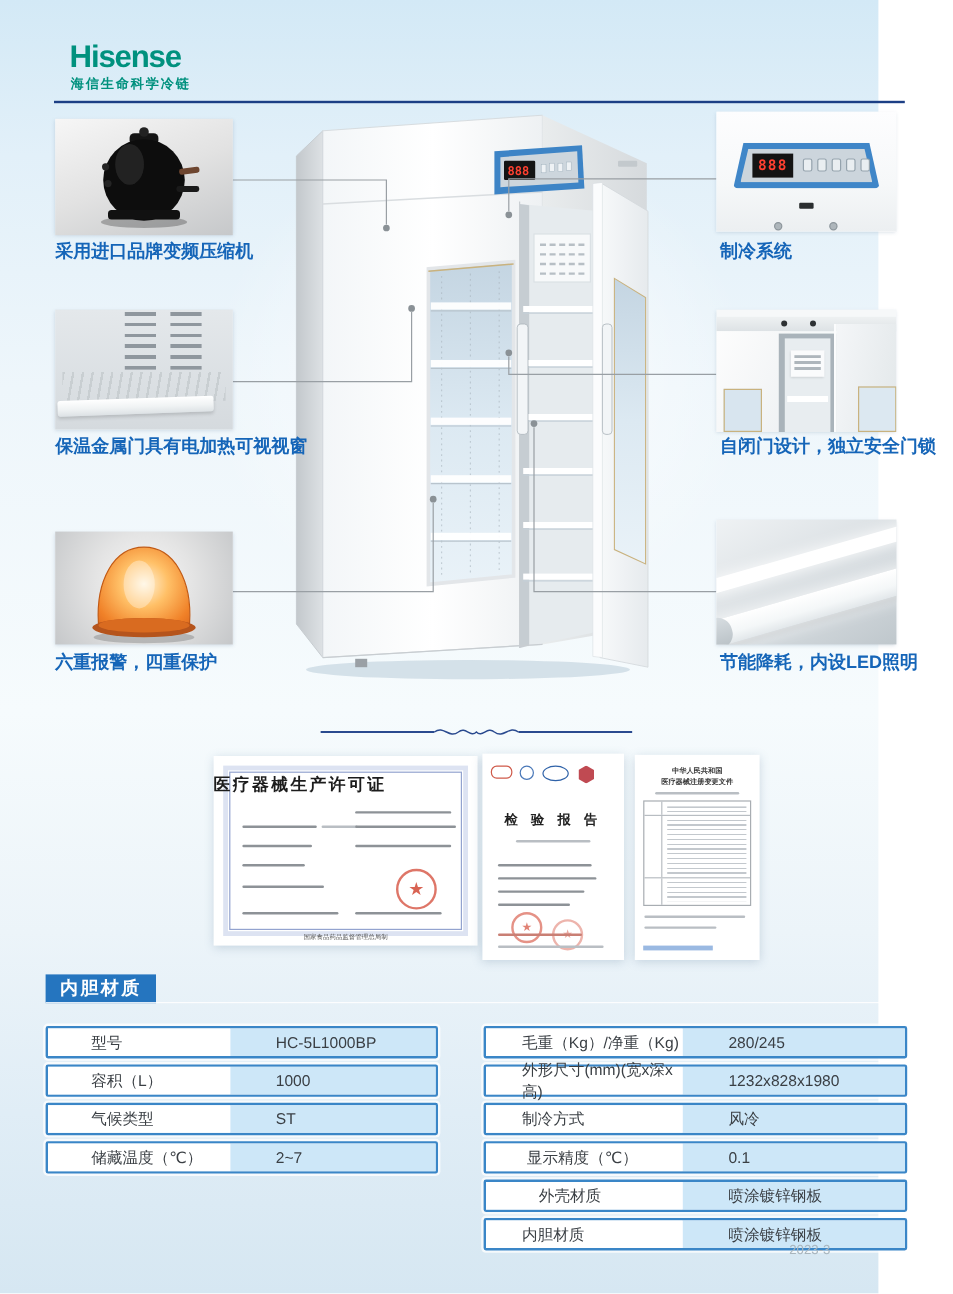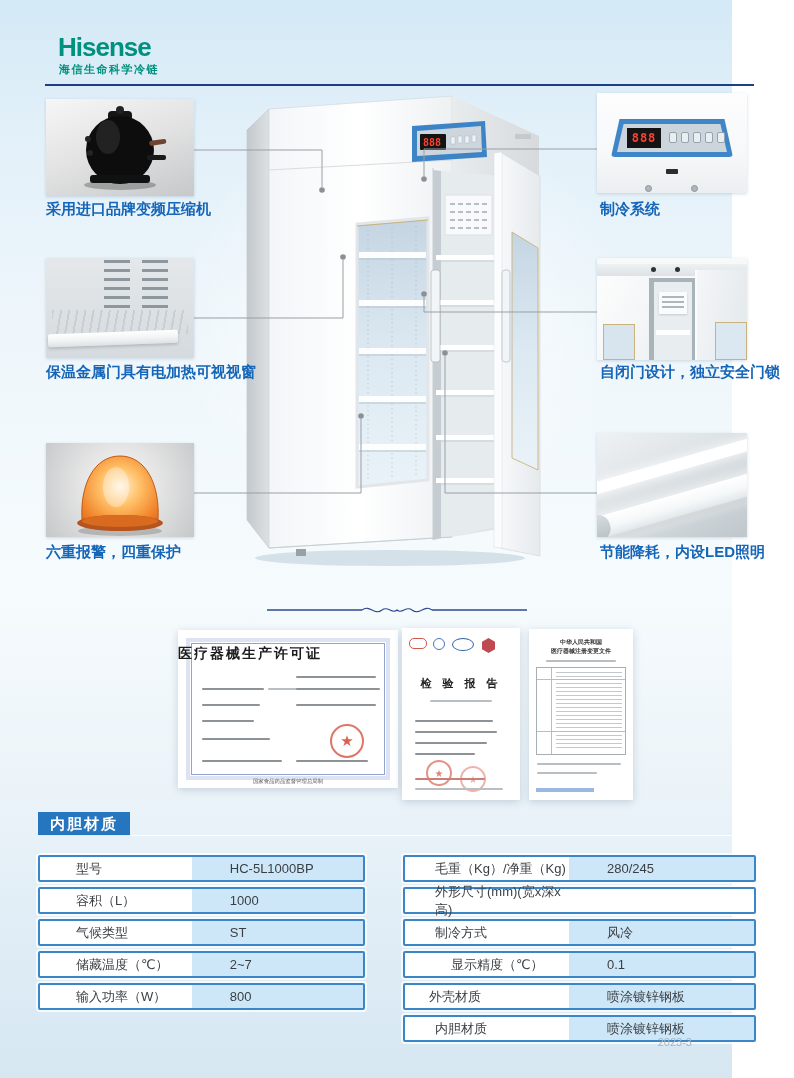--- a/index.html
+++ b/index.html
@@ -402,43 +402,40 @@
   <div class="spec-row" style="left:403px;top:855px;width:353px">
     <div class="spec-label" style="padding-left:30px">毛重（Kg）/净重（Kg)</div>
     <div class="spec-value">280/245</div>
   </div>
   <div class="spec-row" style="left:38px;top:887px;width:327px">
     <div class="spec-label">容积（L）</div>
     <div class="spec-value">1000</div>
   </div>
   <div class="spec-row" style="left:403px;top:887px;width:353px">
     <div class="spec-label" style="padding-left:30px">外形尺寸(mm)(宽x深x高)</div>
+    <div class="spec-value">1232x828x1980</div>
   </div>
   <div class="spec-row" style="left:403px;top:919px;width:353px">
     <div class="spec-label" style="padding-left:30px">制冷方式</div>
     <div class="spec-value">风冷</div>
   </div>
   <div class="spec-row" style="left:38px;top:919px;width:327px">
     <div class="spec-label">气候类型</div>
     <div class="spec-value">ST</div>
   </div>
   <div class="spec-row" style="left:38px;top:951px;width:327px">
     <div class="spec-label">储藏温度（℃）</div>
     <div class="spec-value">2~7</div>
   </div>
   <div class="spec-row" style="left:403px;top:951px;width:353px">
-    <div class="spec-label" style="padding-left:46px">显示精度（℃）</div>
+    <div class="spec-label" style="padding-left:34px">显示精度（℃）</div>
     <div class="spec-value">0.1</div>
   </div>
-  <div class="spec-row" style="left:38px;top:983px;width:327px">
-    <div class="spec-label">输入功率（W）</div>
-    <div class="spec-value">800</div>
-  </div>
   <div class="spec-row" style="left:403px;top:983px;width:353px">
-    <div class="spec-label" style="padding-left:24px">外壳材质</div>
+    <div class="spec-label" style="padding-left:44px">外壳材质</div>
     <div class="spec-value">喷涂镀锌钢板</div>
   </div>
   <div class="spec-row" style="left:403px;top:1015px;width:353px">
     <div class="spec-label" style="padding-left:30px">内胆材质</div>
     <div class="spec-value">喷涂镀锌钢板</div>
   </div>
 
   <div class="page-code">2023-3</div>
 </div>
 

